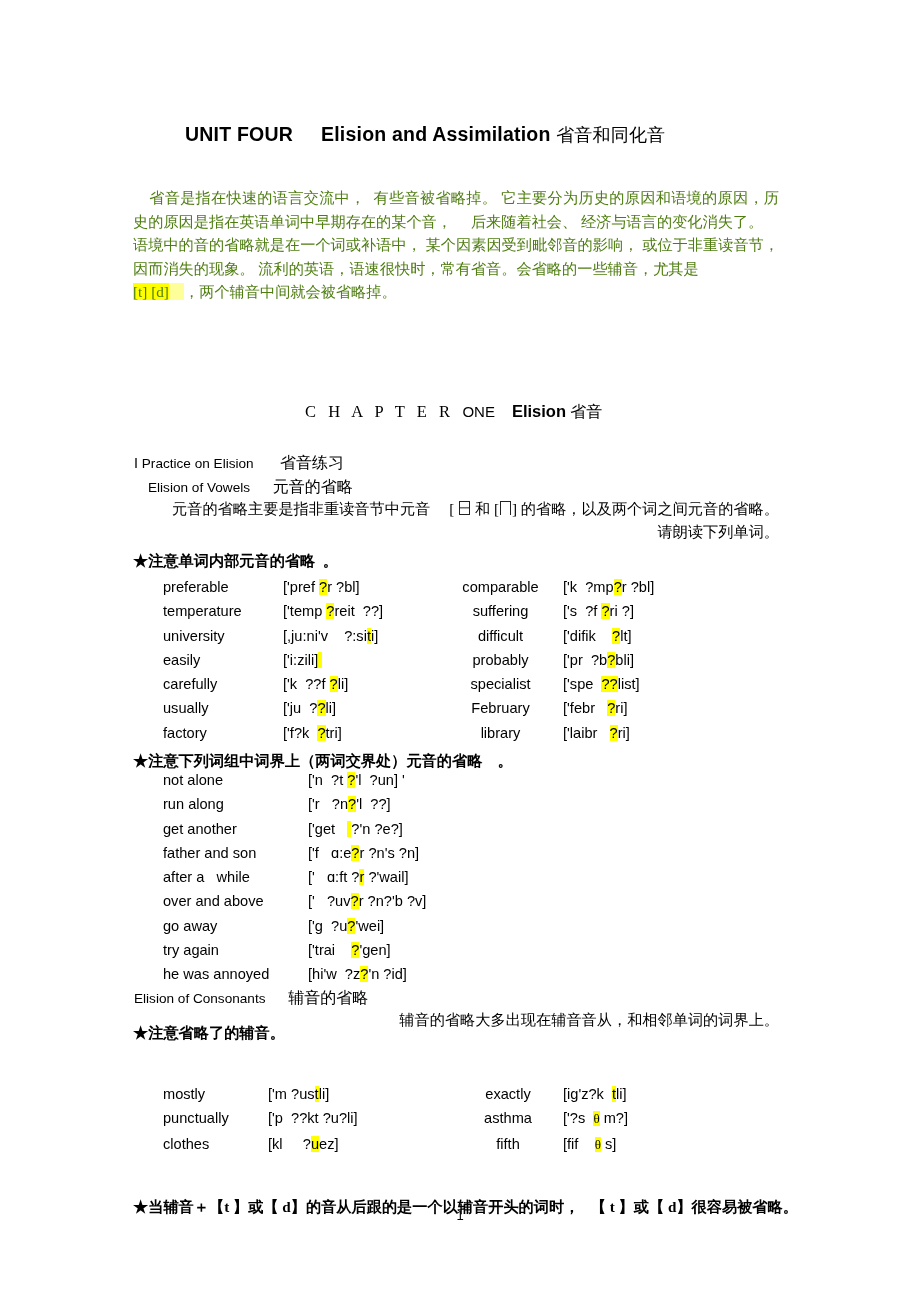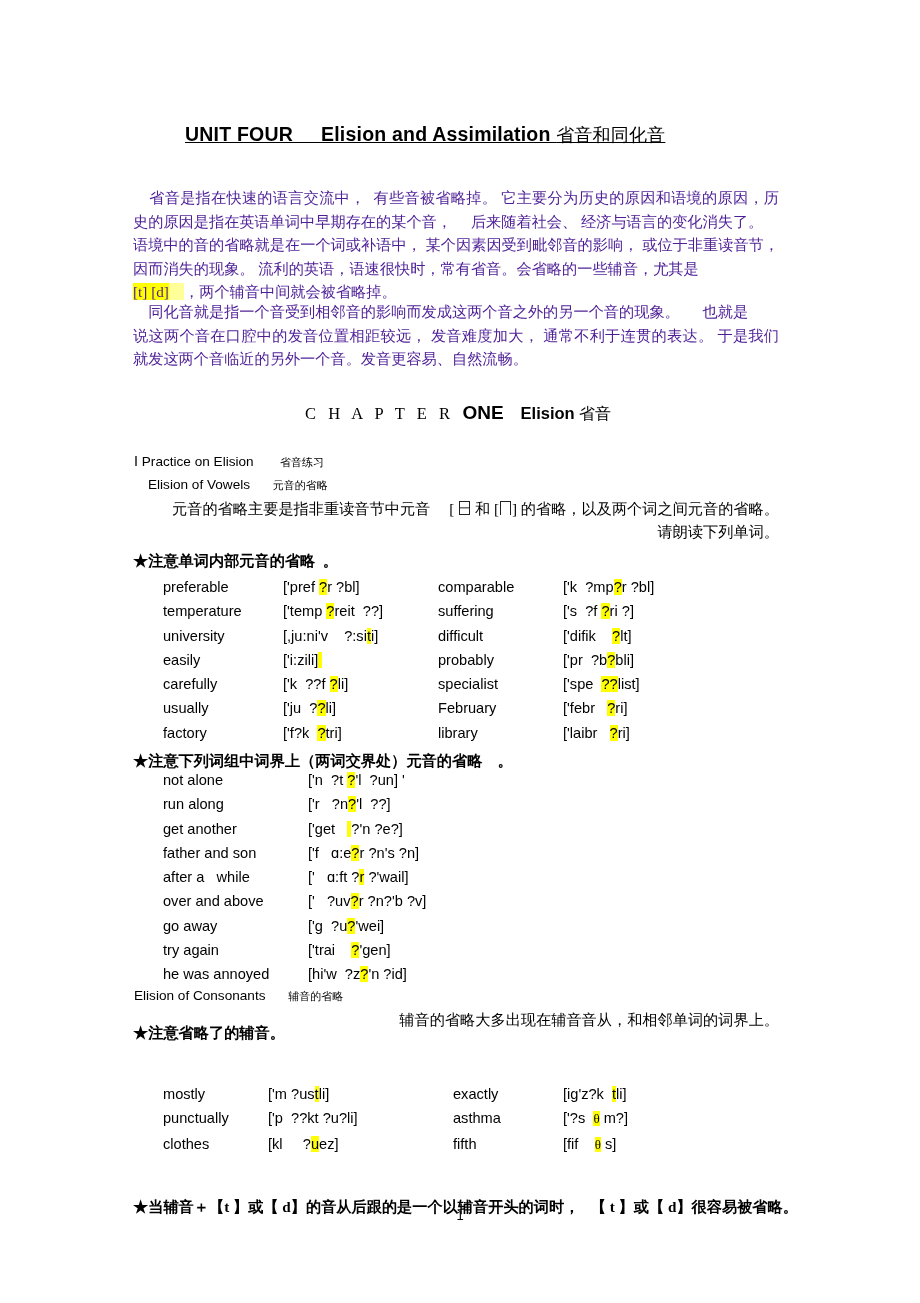--- a/index.html
+++ b/index.html
@@ -28,35 +28,34 @@
   
   .doc-title {
     position: absolute;
     left: 185px;
     top: 123px;
     font-family: "Liberation Sans", sans-serif;
     font-weight: bold;
     font-size: 19.5px;
     letter-spacing: 0.2px;
     white-space: pre;
-    text-decoration: underline;
   }
   .doc-title .cn {
     font-family: "Liberation Serif", serif;
     font-weight: normal;
     font-size: 18px;
   }
 
   
   .para {
     position: absolute;
     font-family: "Liberation Serif", serif;
     font-size: 15.2px;
     line-height: 23.5px;
-    color: #4c1d95;
+    color: #4d7c0f;
     white-space: pre-wrap;
     text-align: justify;
   }
   .p-intro { left: 133px; top: 186px; width: 646px; }
   .p-assim { left: 133px; top: 300px; width: 646px; }
 
   
   .chapter-line {
     position: absolute;
     left: 305px;
@@ -64,22 +63,22 @@
     white-space: pre;
     font-size: 17px;
   }
   .chapter-line .ch-word {
     font-family: "Liberation Serif", serif;
     letter-spacing: 4px;
     font-size: 16.5px;
   }
   .chapter-line .ch-one {
     font-family: "Liberation Sans", sans-serif;
-    font-weight: bold;
-    font-size: 19px;
+    font-weight: normal;
+    font-size: 15px;
     margin-top: 12px;
   }
   .chapter-line .ch-elision {
     font-family: "Liberation Sans", sans-serif;
     font-weight: bold;
     font-size: 16.5px;
   }
   .chapter-line .ch-cn {
     font-family: "Liberation Serif", serif;
     font-size: 16px;
@@ -87,21 +86,21 @@
 
   
   .sub-head {
     position: absolute;
     white-space: pre;
     font-family: "Liberation Sans", sans-serif;
     font-size: 13.6px;
   }
   .sub-head .cn {
     font-family: "Liberation Serif", serif;
-    font-size: 11px;
+    font-size: 16px;
   }
   .sh-practice { left: 134px; top: 453px; }
   .sh-vowels   { left: 148px; top: 477px; }
   .sh-consonants { left: 134px; top: 988px; }
 
   .note {
     position: absolute;
     font-family: "Liberation Serif", serif;
     font-size: 15.2px;
     line-height: 23px;
@@ -130,21 +129,21 @@
     font-size: 14.6px;
     border-collapse: collapse;
     white-space: pre;
   }
   .wtable td {
     padding: 0;
     vertical-align: baseline;
     line-height: 24.3px;
   }
   .wtable td.w { text-align: left; }
-  .wtable td.w-r { text-align: left; margin-top: 40px; }
+  .wtable td.w-r { text-align: center; margin-top: 40px; }
   .wtable td.ipa { text-align: left; }
 
   #vowel-word-table { left: 163px; top: 575px; }
   #vowel-word-table .c1 { width: 120px; }
   #vowel-word-table .c2 { width: 155px; }
   #vowel-word-table .c3 { width: 125px; }
   #vowel-word-table .c4 { width: 150px; }
 
   #boundary-table { left: 163px; top: 768px; }
   #boundary-table .c1 { width: 145px; }
@@ -193,22 +192,20 @@
 </head>
 <body>
 
 <div class="page">
 
   <div class="doc-title"><span>UNIT FOUR     Elision and Assimilation </span><span class="cn">省音和同化音</span></div>
 
   <div class="para p-intro"><span>    省音是指在快速的语言交流中，  有些音被省略掉。 它主要分为历史的原因和语境的原因，历史的原因是指在英语单词中早期存在的某个音，     后来随着社会、 经济与语言的变化消失了。
 语境中的音的省略就是在一个词或补语中， 某个因素因受到毗邻音的影响， 或位于非重读音节，因而消失的现象。 流利的英语，语速很快时，常有省音。会省略的一些辅音，尤其是</span><br><span class="hl">[t] [d]</span><span class="hl-pale">&nbsp;&nbsp;&nbsp;&nbsp;</span><span>，两个辅音中间就会被省略掉。</span></div>
 
-  <div class="para p-assim"><span>    同化音就是指一个音受到相邻音的影响而发成这两个音之外的另一个音的现象。      也就是
-说这两个音在口腔中的发音位置相距较远， 发音难度加大， 通常不利于连贯的表达。 于是我们就发这两个音临近的另外一个音。发音更容易、自然流畅。</span></div>
 
   <div class="chapter-line"><span class="ch-word">C H A P T E R</span><span>&nbsp;&nbsp;</span><span class="ch-one">ONE</span><span>&nbsp;&nbsp;&nbsp;&nbsp;</span><span class="ch-elision">Elision</span><span>&nbsp;</span><span class="ch-cn">省音</span></div>
 
   <div class="sub-head sh-practice"><span>Ⅰ Practice on Elision</span><span>&nbsp;&nbsp;&nbsp;&nbsp;&nbsp;&nbsp;&nbsp;</span><span class="cn">省音练习</span></div>
 
   <div class="sub-head sh-vowels"><span>Elision of Vowels</span><span>&nbsp;&nbsp;&nbsp;&nbsp;&nbsp;&nbsp;</span><span class="cn">元音的省略</span></div>
 
   <div class="note n-vowel-desc"><span>    元音的省略主要是指非重读音节中元音</span><span>&nbsp;&nbsp;&nbsp;&nbsp;&nbsp;</span><span>[ </span><span class="missing-glyph bar"></span><span> 和 [</span><span class="missing-glyph arch"></span><span>] 的省略，以及两个词之间元音的省略。
 请朗读下列单词。</span></div>
 

